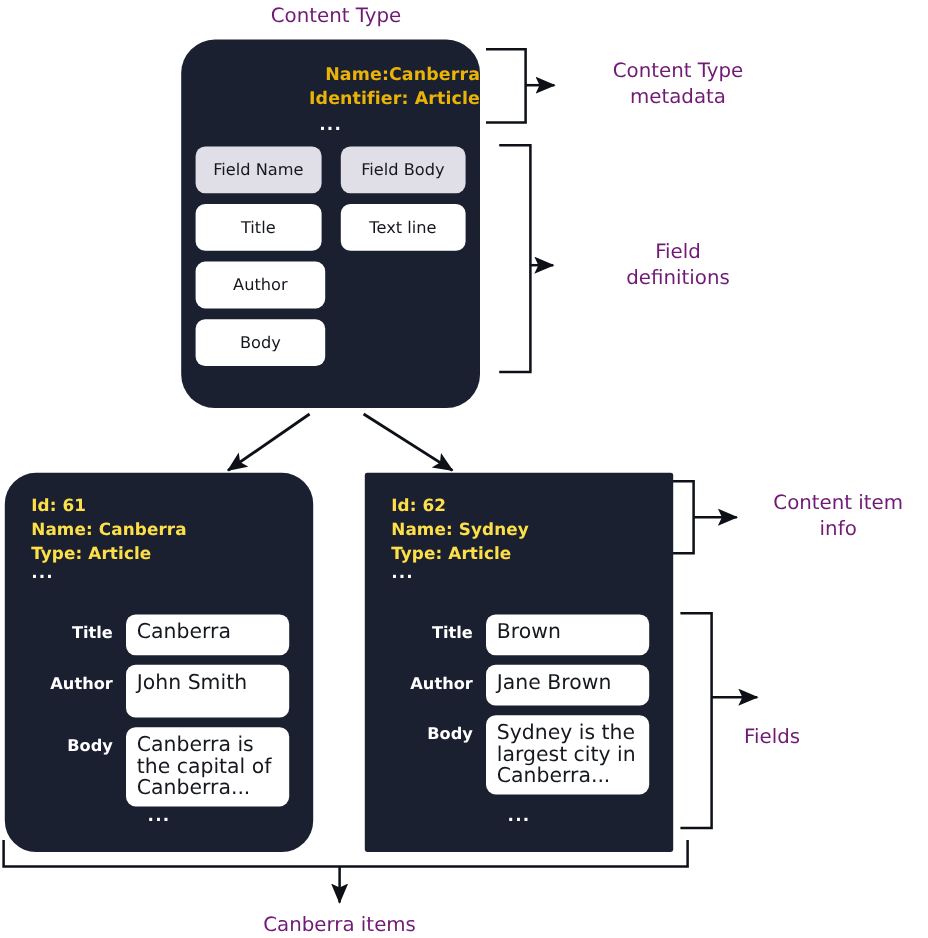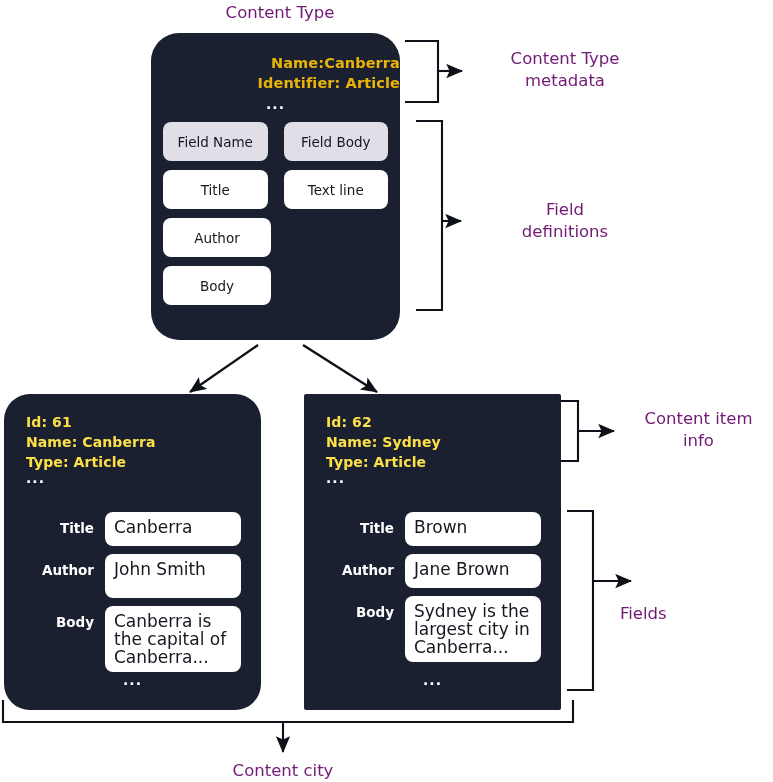--- a/index.html
+++ b/index.html
@@ -357,15 +357,15 @@
 metadata</div>
 
   <div class="label" id="label-content-item-info">Content item
 info</div>
 
   <div class="label" id="label-field-definitions">Field
 definitions</div>
 
   <div class="label" id="label-fields">Fields</div>
 
-  <div class="label" id="label-content-items">Content city</div>
+  <div class="label" id="label-content-items">Canberra items</div>
 
 </div>
 
 </body></html>

